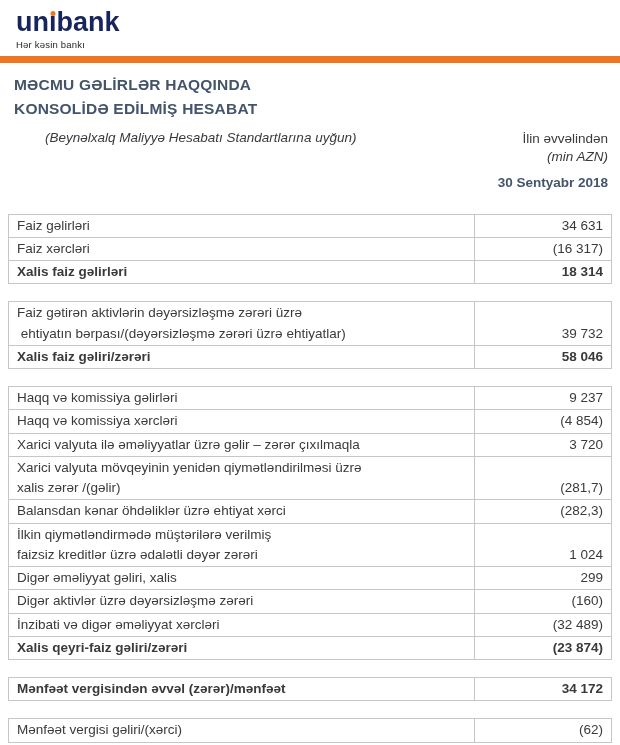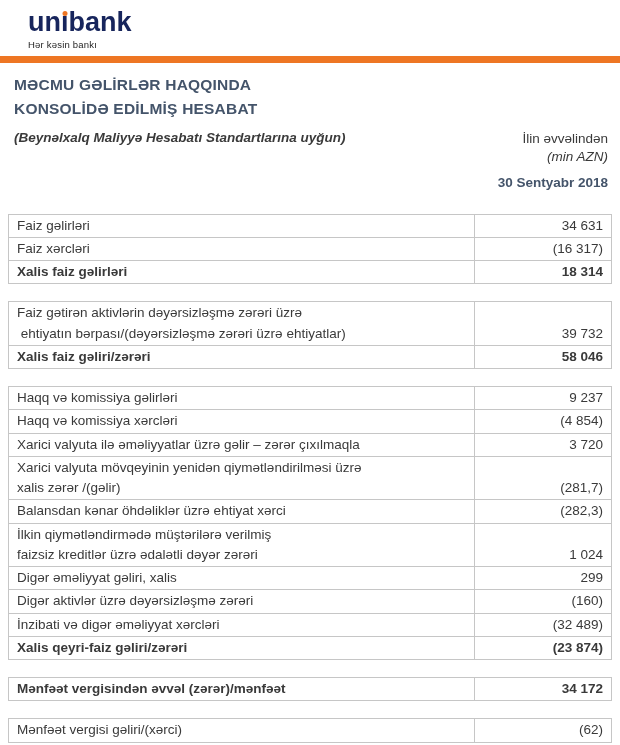--- a/index.html
+++ b/index.html
@@ -6,21 +6,21 @@
   body {
     width: 620px;
     min-height: 745px;
     background: #ffffff;
     font-family: "Liberation Sans", sans-serif;
     color: #3a3a3a;
   }
   .page { width: 620px; overflow: hidden; }
 
   
-  .header { padding: 9px 0 0 28px; }
+  .header { padding: 9px 0 0 16px; }
   .logo-word {
     font-size: 27px;
     font-weight: 700;
     color: #17255c;
     line-height: 1;
   }
   .logo-i { position: relative; display: inline-block; }
   .logo-dot {
     position: absolute;
     left: 50%;
@@ -54,21 +54,21 @@
   }
 
   
   .meta {
     display: flex;
     justify-content: space-between;
     align-items: flex-start;
     padding: 9px 12px 0 14px;
     font-size: 13.5px;
   }
-  .standard-note { font-style: italic; font-weight: 700; }
+  .standard-note { font-style: italic; font-weight: 400; margin-left: 31px; }
   .period { text-align: right; line-height: 1.35; }
   .unit-label { font-style: italic; }
   .date {
     font-weight: 700;
     margin-top: 8px;
     color: var(--title, #44546a);
   }
 
   
   .statement { margin: 21px 8px 0 8px; }

